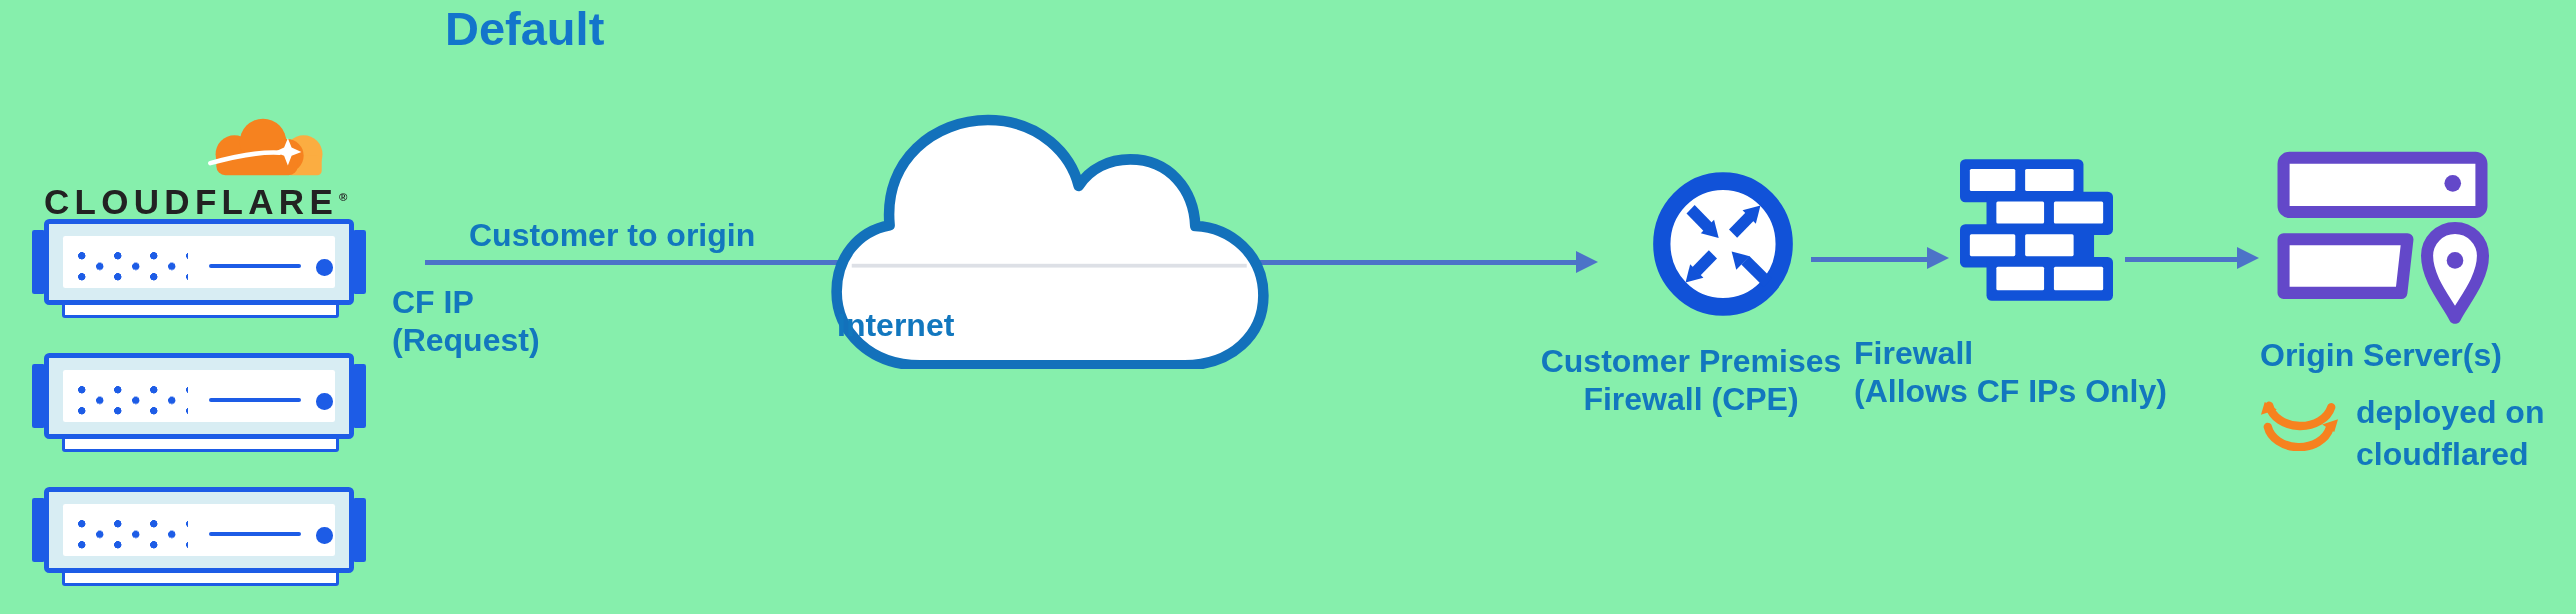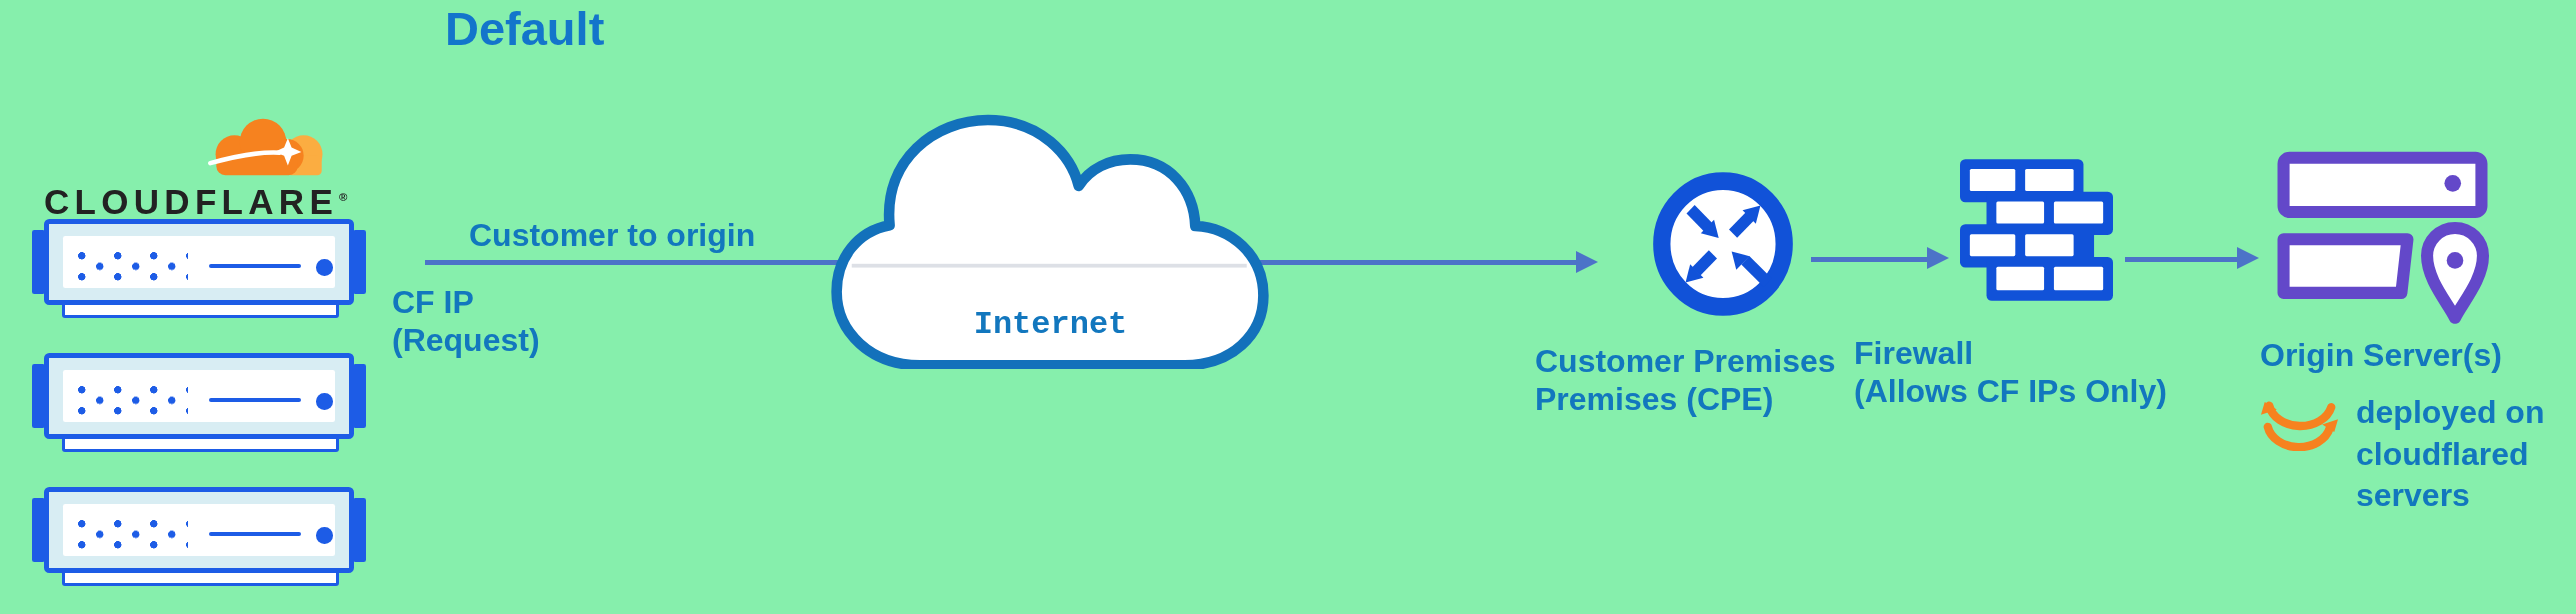--- a/index.html
+++ b/index.html
@@ -44,21 +44,21 @@
     background-image:
       radial-gradient(circle at 3.8px 3.8px, var(--server-blue) 3.5px, transparent 3.9px),
       radial-gradient(circle at 3.8px 3.8px, var(--server-blue) 3.5px, transparent 3.9px);
     background-size:36px 21px,36px 21px;background-position:0 0,18px 10.6px;}
   .srv-line{position:absolute;left:160px;top:40px;width:92px;height:3.8px;background:var(--server-blue);border-radius:2.3px;}
   .srv-light{position:absolute;left:267px;top:35px;width:16.6px;height:16.6px;border-radius:50%;background:var(--server-blue);}
   
   .cloud-svg{position:absolute;left:829px;top:114px;z-index:2;}
   .cloud-path{fill:#fff;stroke:var(--cloud-outline);stroke-width:14;stroke-linejoin:round;}
   .cloud-faint{fill:#8D99AD;opacity:.3;}
-  .internet-lbl{position:absolute;left:837px;top:306px;width:427px;text-align:center;z-index:3;font-family:Liberation Mono, monospace;}
+  .internet-lbl{position:absolute;left:837px;top:306px;width:427px;z-index:3;}
   
   .cpe-svg{position:absolute;left:1651px;top:170px;z-index:2;}
   .cpe-ring{fill:#fff;stroke:var(--icon-blue);stroke-width:12;}
   .cpe-shaft{stroke:var(--icon-blue);stroke-width:8;}
   .cpe-head{fill:var(--icon-blue);}
   
   .fw-svg{position:absolute;left:1960px;top:159px;z-index:2;}
   .fw-brick{fill:var(--icon-blue);}
   .fw-hole{fill:#fff;}
   
@@ -143,23 +143,23 @@
     <circle class="cpe-ring" cx="50" cy="50" r="42.5"></circle>
     <line class="cpe-shaft" x1="27.5" y1="26.5" x2="39.5" y2="38.5"></line>
     <polygon class="cpe-head" points="47,46 43.8,33.6 34.6,42.8"></polygon>
     <line class="cpe-shaft" x1="57" y1="43" x2="68.5" y2="31.5"></line>
     <polygon class="cpe-head" points="76,24 72.8,36.4 63.6,27.2"></polygon>
     <line class="cpe-shaft" x1="43" y1="57" x2="31.5" y2="68.5"></line>
     <polygon class="cpe-head" points="24,76 36.4,72.8 27.2,63.6"></polygon>
     <line class="cpe-shaft" x1="81" y1="76" x2="65.5" y2="61"></line>
     <polygon class="cpe-head" points="56,55 68.4,58.2 59.2,67.4"></polygon>
   </svg>
-  <div class="lbl multiline" style="left:1535px;top:342px;width:312px;text-align:left">
+  <div class="lbl multiline" style="left:1535px;top:342px;width:312px;text-align:center">
     <div>Customer Premises</div>
-    <div>Premises (CPE)</div>
+    <div>Firewall (CPE)</div>
   </div>
 
   <div class="aline" style="left:1811px;top:257px;width:117px"></div>
   <div class="ahead" style="left:1927px;top:247px"></div>
 
   <svg class="fw-svg" width="153" height="142" viewBox="0 0 202 187">
     <rect class="fw-brick" x="0" y="0" width="163" height="57" rx="7"></rect>
     <rect class="fw-hole" x="13" y="13" width="60" height="29" rx="2"></rect>
     <rect class="fw-hole" x="86" y="13" width="64" height="29" rx="2"></rect>
     <rect class="fw-brick" x="35" y="43" width="167" height="57" rx="7"></rect>
@@ -193,17 +193,16 @@
 
   <svg class="sync-svg" width="85" height="68" viewBox="0 0 112 90">
     <path class="sync-arc" d="M98 32 A42 33 0 0 1 16 30"></path>
     <polygon class="sync-head" points="5,42 10,25 26,35"></polygon>
     <path class="sync-arc" d="M14 58 A42 33 0 0 0 96 60"></path>
     <polygon class="sync-head" points="107,48 102,65 86,55"></polygon>
   </svg>
   <div class="lbl multiline" style="left:2356px;top:392px;line-height:1.3">
     <div>deployed on</div>
     <div>cloudflared</div>
-    <div>servers</div>
   </div>
 
 </div>
 
 
 </body></html>

